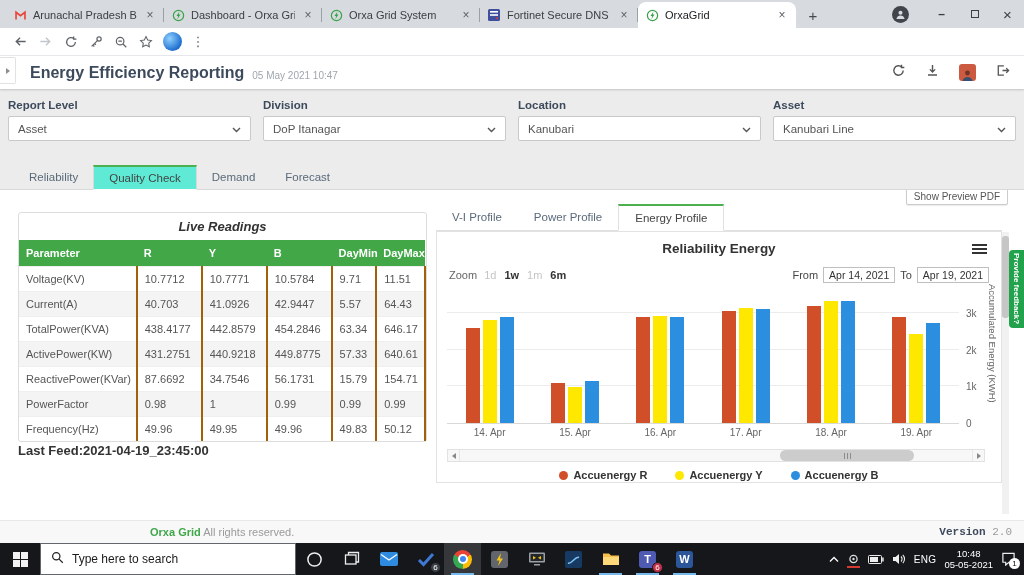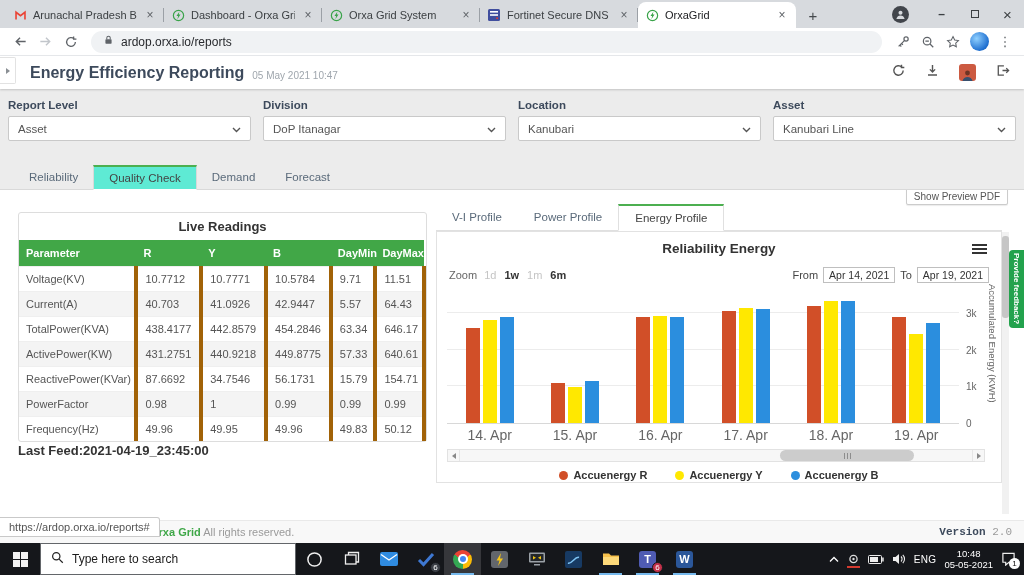--- a/index.html
+++ b/index.html
@@ -57,24 +57,24 @@
   .maintabs{position:absolute;top:165px;left:0;right:0;height:25px;background:#ececec;border-bottom:1px solid #d9d9d9;
     display:flex;padding-left:14px;z-index:1;}
   .mtab{padding:0 15px;display:flex;align-items:center;font-size:11.5px;color:#5a6a7a;}
   .mtab.active{background:#5eead4;border:1px solid #d9d9d9;border-bottom:1px solid #fff;border-top:2px solid #4caf50;
     margin-bottom:-1px;color:#444;}
 
   
   .content{position:absolute;top:190px;left:0;right:0;height:330px;background:#fff;}
 
   .card{position:absolute;left:18px;top:22px;width:409px;border:1px solid #ddd;border-radius:3px;background:#fff;}
-  .card-title{height:27px;line-height:27px;text-align:center;font-weight:bold;font-size:13px;color:#333;}
+  .card-title{height:27px;line-height:27px;text-align:center;font-weight:bold;font-size:13px;color:#333;font-style:italic;}
   .card table{width:100%;border-collapse:collapse;font-size:11px;table-layout:fixed;}
   .card th{background:#41a747;color:#fff;text-align:left;padding:7px 7px;font-weight:bold;font-size:11px;}
-  .card td{padding:6px 7px;color:#555;border-top:1px solid #efefef;border-right:4px solid #a16207;
+  .card td{padding:6px 7px;color:#555;border-top:1px solid #efefef;border-right:2px solid #a16207;
     white-space:nowrap;overflow:hidden;}
   .card tbody tr:nth-child(even){background:#f4f4f4;}
   .lastfeed{position:absolute;left:18px;top:253px;font-size:13px;font-weight:bold;color:#333;}
 
   .pdfbtn{position:absolute;top:-3px;right:16px;height:18px;padding:0 7px;background:#fff;border:1px solid #ccc;
     border-radius:2px;font-size:10px;color:#555;display:flex;align-items:center;box-shadow:0 1px 1px rgba(0,0,0,.08);}
   .ptabs{position:absolute;left:436px;top:14px;width:566px;height:27px;display:flex;border-bottom:1px solid #e0e0e0;}
   .ptab{padding:0 16px;font-size:11.5px;color:#5a6a7a;display:flex;align-items:center;}
   .ptab.active{border:1px solid #e0e0e0;border-bottom:1px solid #fff;border-top:2px solid #4caf50;background:#fff;
     margin-bottom:-1px;color:#444;}
@@ -92,21 +92,21 @@
   .fromto-label{color:#444;margin:0 5px;}
   .dateinput{border:1px solid #bfbfbf;padding:1px 5px;font-size:10.5px;color:#333;background:#fff;min-width:62px;text-align:center;}
   .ch-body{display:flex;padding:8px 16px 0 10px;}
   .ch-main{flex:1;}
   .plot{position:relative;height:132px;border-bottom:1px solid #d8d8d8;}
   .gl{position:absolute;left:0;right:0;height:1px;background:#ececec;}
   .groups{position:absolute;left:0;right:0;top:0;bottom:0;display:flex;}
   .group{flex:1;display:flex;align-items:flex-end;justify-content:center;gap:3px;}
   .bar{width:14px;}
   .xlabels{display:flex;padding-top:3px;height:15px;}
-  .xlabels span{flex:1;text-align:center;font-size:14px;color:#666;}
+  .xlabels span{flex:1;text-align:center;font-size:10px;color:#666;}
   .yaxis{width:26px;position:relative;height:132px;}
   .yaxis span{position:absolute;left:7px;font-size:10px;color:#666;}
   .ytitle{position:absolute;right:3px;top:52px;writing-mode:vertical-rl;font-size:9.5px;color:#666;white-space:nowrap;}
   .hscroll{margin:10px 16px 0 10px;height:13px;background:#f7f7f7;border:1px solid #e2e2e2;position:relative;}
   .sarrow{position:absolute;top:0;width:12px;height:100%;display:flex;align-items:center;justify-content:center;}
   .sarrow.left{left:0;border-right:1px solid #e6e6e6;}
   .sarrow.right{right:0;border-left:1px solid #e6e6e6;}
   .sarrow i{width:0;height:0;border-top:3px solid transparent;border-bottom:3px solid transparent;}
   .sarrow.left i{border-right:4px solid #888;}
   .sarrow.right i{border-left:4px solid #888;}
@@ -248,28 +248,20 @@
       <svg width="15" height="15" viewBox="0 0 16 16">
           <path d="M2.5 8h10M8.5 4l4 4-4 4" stroke="#c2c6cb" stroke-width="1.5" fill="none"></path>
         </svg>
       </span>
     <span class="navbtn">
       <svg width="14" height="14" viewBox="0 0 16 16">
           <path d="M13 8A5 5 0 1 1 11.5 4.4" stroke="#5f6368" stroke-width="1.5" fill="none"></path>
           <path d="M11 1.6v3.2h3.2" stroke="#5f6368" stroke-width="1.5" fill="none"></path>
         </svg>
       </span>
-    <div class="urlpill">
-      <span>
-        <svg width="11" height="12" viewBox="0 0 16 16">
-            <rect x="3.5" y="7" width="9" height="6.5" rx="1" fill="#5f6368"></rect>
-            <path d="M5.5 7V5a2.5 2.5 0 0 1 5 0v2" stroke="#5f6368" stroke-width="1.5" fill="none"></path>
-          </svg></span>
-      <span>ardop.orxa.io/reports</span>
-    </div>
     <span class="navbtn">
       <svg width="14" height="14" viewBox="0 0 16 16">
           <circle cx="11.5" cy="4.5" r="2.4" stroke="#5f6368" stroke-width="1.4" fill="none"></circle>
           <path d="M9.6 6.4L3 13M4.5 11.5l1.6 1.6M6.3 9.7l1.6 1.6" stroke="#5f6368" stroke-width="1.4" fill="none"></path>
         </svg>
       </span>
     <span class="navbtn">
       <svg width="14" height="14" viewBox="0 0 16 16">
           <circle cx="7" cy="7" r="4.3" stroke="#5f6368" stroke-width="1.4" fill="none"></circle>
           <path d="M5 7h4M10.3 10.3L14 14" stroke="#5f6368" stroke-width="1.4" fill="none"></path>
@@ -558,21 +550,20 @@
 
     <div class="vscroll">
         <div class="vthumb"></div>
       </div>
   </div>
 
   <div class="feedback">
       <span>Provide feedback?</span>
     </div>
 
-  <div class="statusbubble">https://ardop.orxa.io/reports#</div>
 
   <div class="footer">
     <div class="copy">
       <span class="brand">Orxa Grid</span>
       <span>All rights reserved.</span>
     </div>
     <div class="version">
       <b>Version</b> <span>2.0</span>
     </div>
   </div>

